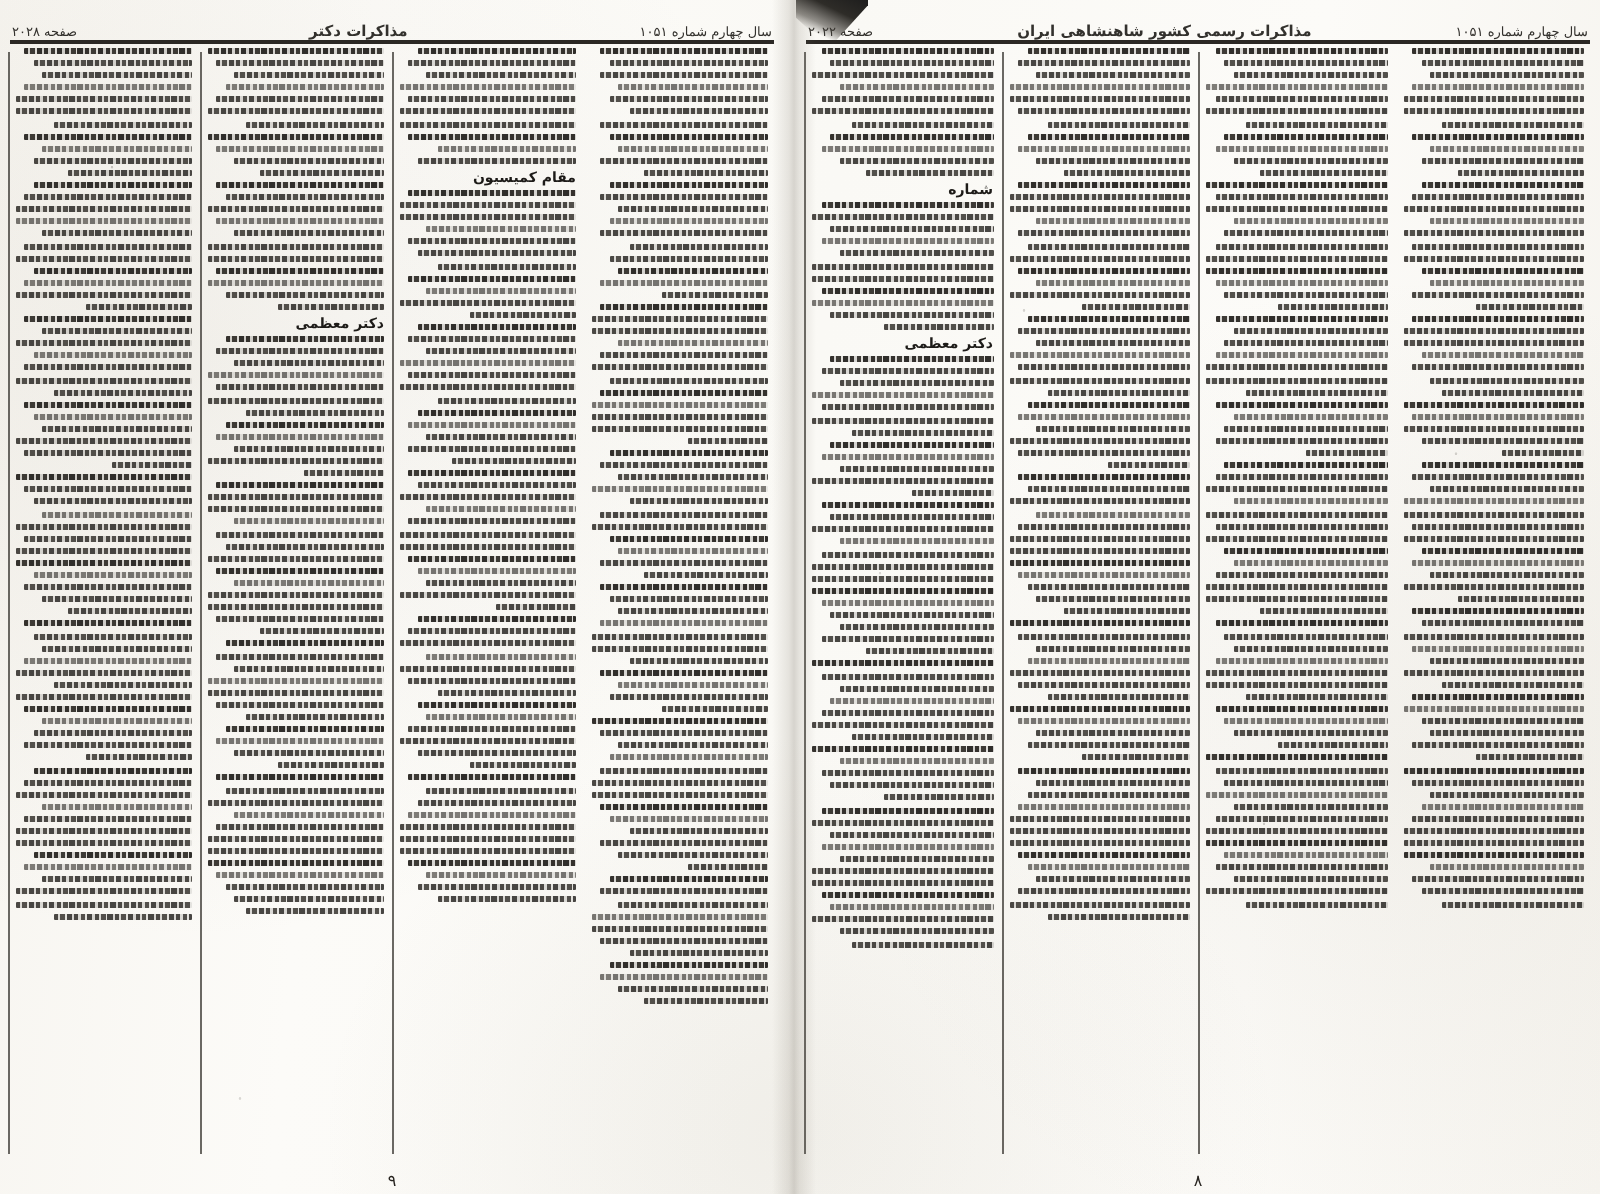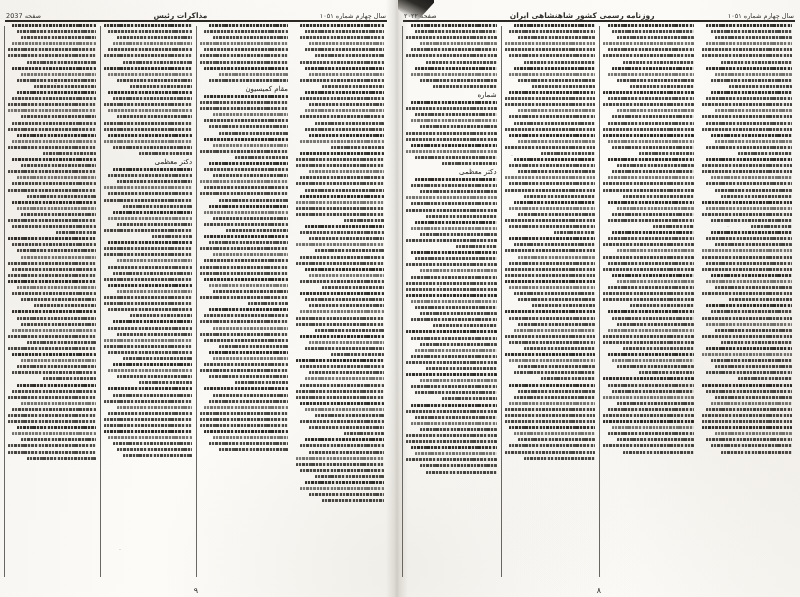--- a/index.html
+++ b/index.html
@@ -159,21 +159,21 @@
   .tline.w78 { width: 78%; }
   .tline.w70 { width: 70%; }
   .tline.w60 { width: 60%; }
   .tline.w45 { width: 45%; }
   .tline.light { opacity: 0.62; }
   .tline.dark  { opacity: 0.95; }
 
   
   .heading {
     font-size: 7px;
-    font-weight: normal;
+    font-weight: bold;
     color: #1d1b18;
     margin: 3px 0 2px 0;
     text-align: right;
     white-space: nowrap;
     letter-spacing: 0.1px;
     filter: blur(0.2px);
   }
 
   
   .folio {
@@ -207,22 +207,22 @@
 </style>
 </head>
 <body>
 
 <div class="scan">
   <div class="paper-tone"></div>
 
   <div class="page page-left">
     <div class="masthead">
       <span class="mast-txt mast-pageno">سال چهارم شماره ۱۰۵۱</span>
-      <span class="mast-txt mast-title">مذاکرات رئیس</span>
-      <span class="mast-txt mast-pageno">صفحه 2037</span>
+      <span class="mast-txt mast-title">مذاکرات دکتر</span>
+      <span class="mast-txt mast-pageno">صفحه ۲۰۲۸</span>
     </div>
     <div class="cols">
         <div class="col">
           <div class="para">
             <div class="tline w95 dark"></div>
             <div class="tline w90"></div>
             <div class="tline w95"></div>
             <div class="tline w85 light"></div>
             <div class="tline w90"></div>
             <div class="tline w78"></div>
@@ -568,21 +568,21 @@
             <div class="tline w78"></div>
           </div>
         </div>
       </div>
     <div class="folio">۹</div>
   </div>
 
   <div class="page page-right">
     <div class="masthead">
       <span class="mast-txt mast-pageno">سال چهارم شماره ۱۰۵۱</span>
-      <span class="mast-txt mast-title">روزنامه رسمی کشور شاهنشاهی ایران</span>
+      <span class="mast-txt mast-title">مذاکرات رسمی کشور شاهنشاهی ایران</span>
       <span class="mast-txt mast-pageno">صفحه ۲۰۲۲</span>
     </div>
     <div class="cols">
         <div class="col">
           <div class="para">
             <div class="tline w95 dark"></div>
             <div class="tline w90"></div>
             <div class="tline w85"></div>
             <div class="tline w95 light"></div>
             <div class="tline w88"></div>

